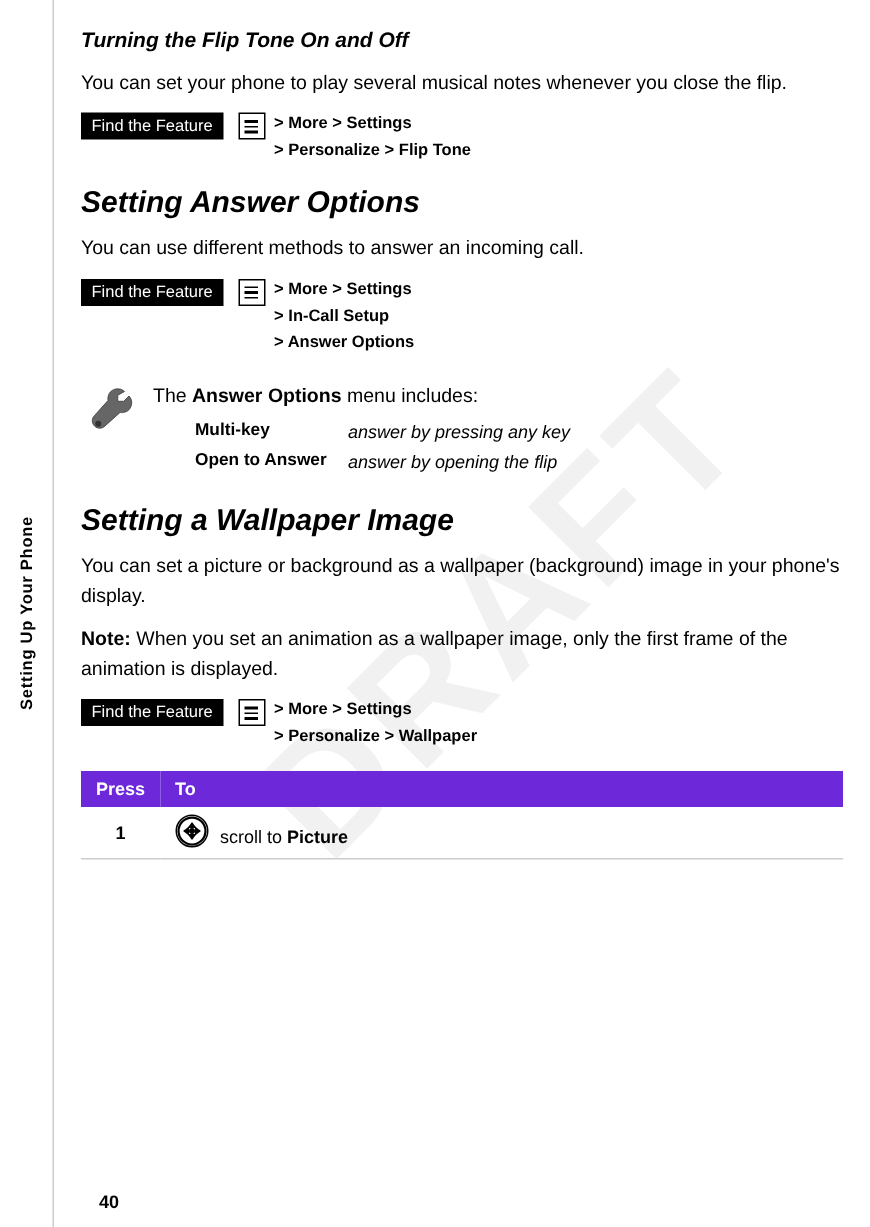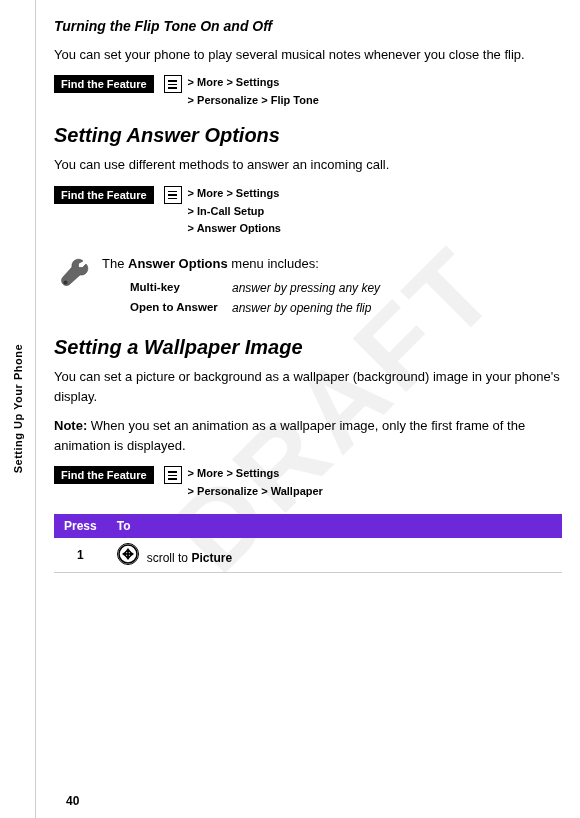--- a/index.html
+++ b/index.html
@@ -111,21 +111,21 @@
       align-items: flex-start;
       margin: 10px 0 14px 0;
       position: relative;
       z-index: 1;
     }
 
     .find-feature-label {
       background: #000;
       color: #fff;
       font-size: 11px;
-      font-weight: bold;
+      font-weight: normal;
       padding: 3px 7px;
       white-space: nowrap;
       margin-right: 10px;
       flex-shrink: 0;
       align-self: flex-start;
       margin-top: 1px;
     }
 
     .find-feature-steps {
       display: flex;

